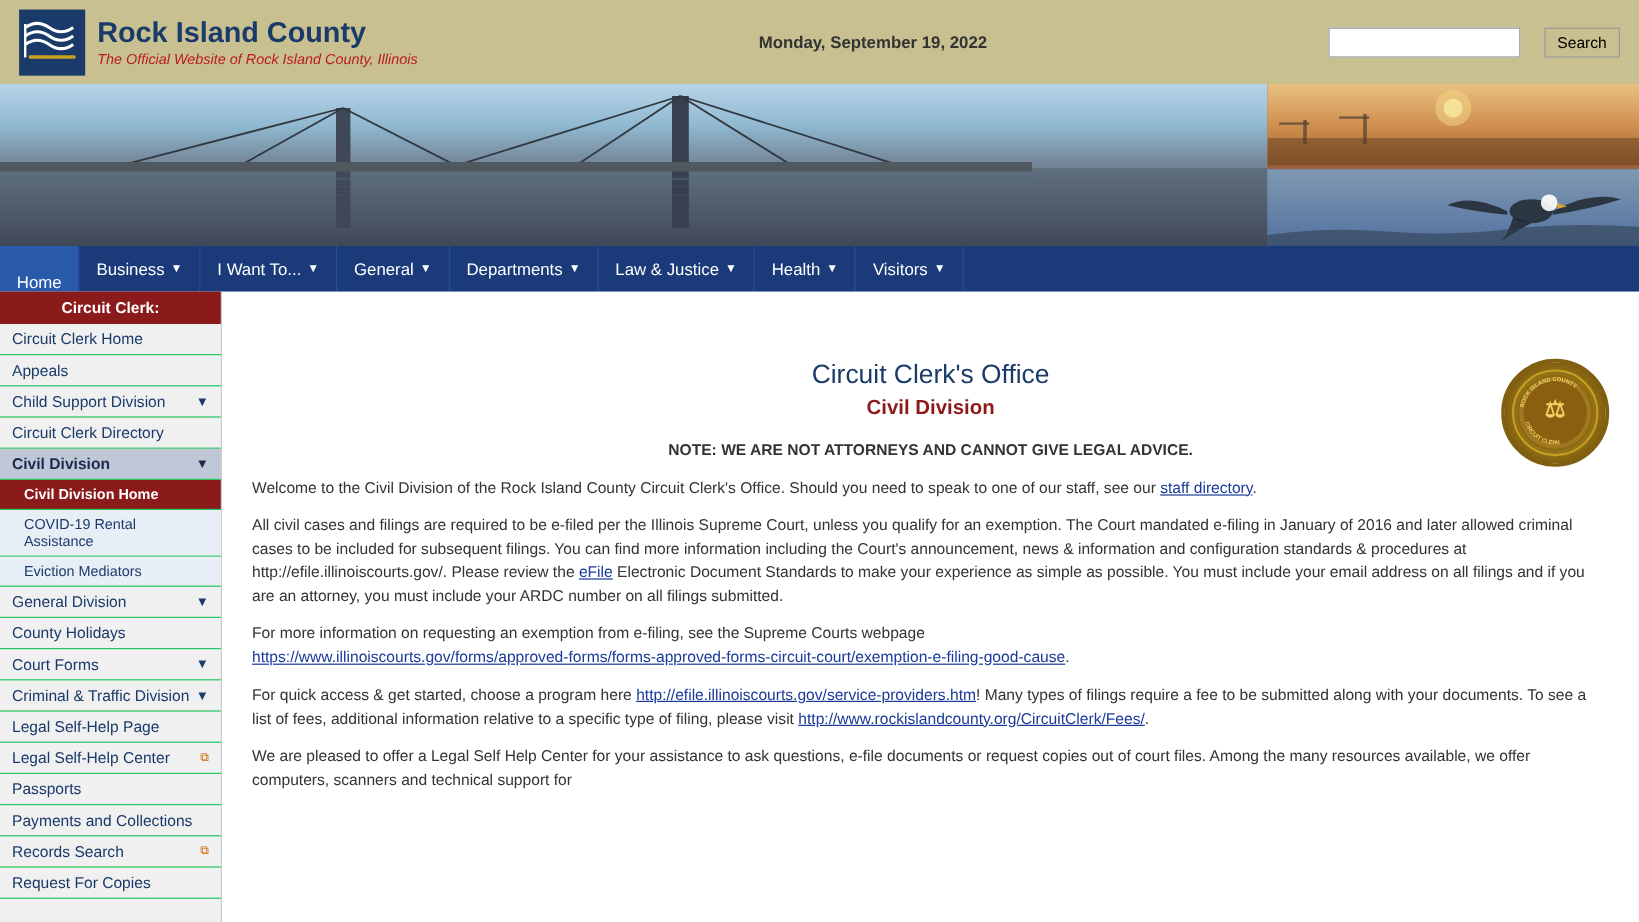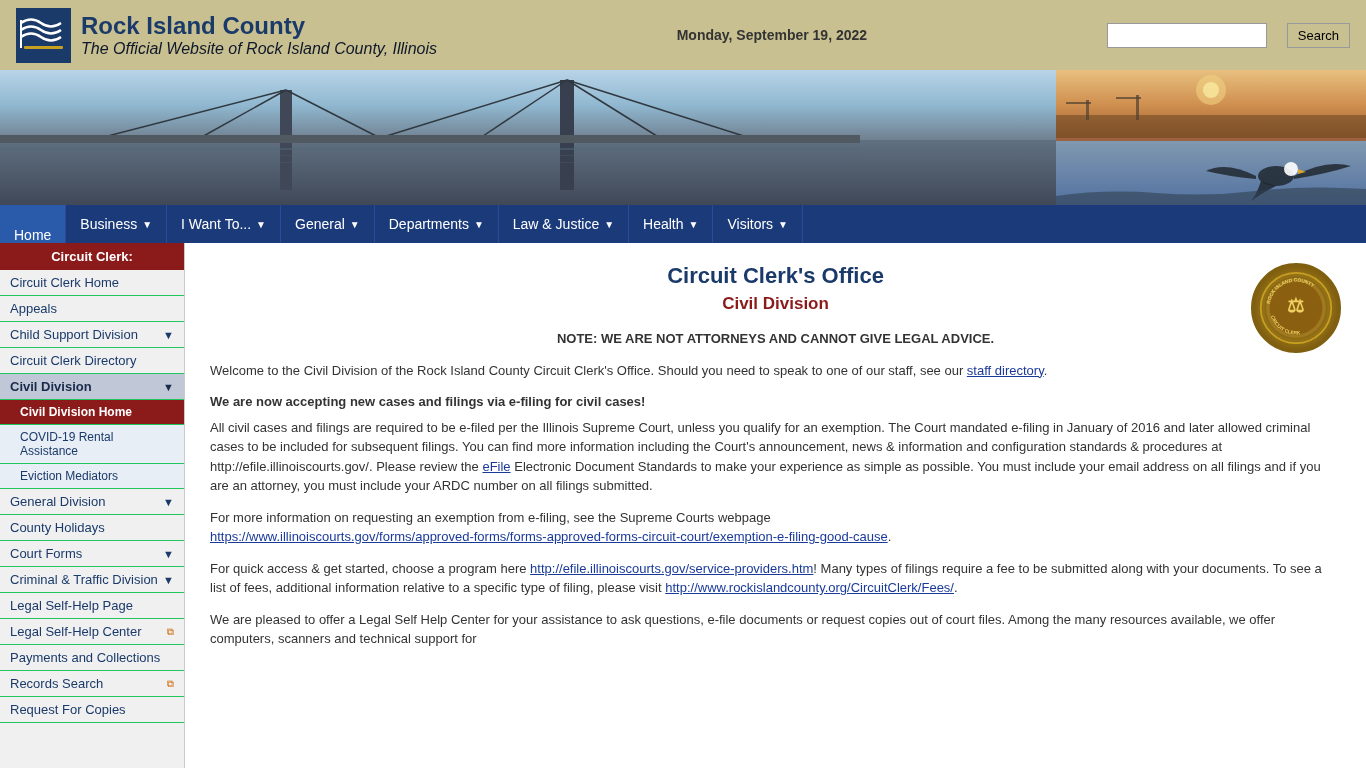--- a/index.html
+++ b/index.html
@@ -18,21 +18,21 @@
     #logo-img {
       width: 55px; height: 55px;
       background: #1a3a6a;
       display: flex; align-items: center; justify-content: center;
       color: white; font-size: 10px;
       position: relative;
       overflow: hidden;
     }
     #logo-img svg { width: 55px; height: 55px; }
     #logo-text h1 { font-size: 24px; color: #1a3a6a; font-weight: bold; }
-    #logo-text p { font-size: 16px; color: #0f172a; font-style: italic; }
+    #logo-text p { font-size: 12px; color: #b91c1c; font-style: italic; }
     #header-center { text-align: center; font-size: 14px; color: #333; font-weight: bold; }
     #search-area { display: flex; align-items: center; gap: 20px; }
     #search-area input {
       border: 1px solid #999;
       padding: 4px 6px;
       width: 160px;
       font-size: 13px;
     }
     #search-area button {
       background: #c8c090;
@@ -116,21 +116,21 @@
     .sidebar-ext { font-size: 10px; color: #cc6600; margin-left: 3px; }
 
     
     #content {
       flex: 1;
       padding: 20px 25px;
       background: white;
       min-height: 600px;
     }
     #content-header { text-align: center; margin-bottom: 15px; position: relative; }
-    #content-header h1 { font-size: 22px; color: #1a3a6a; font-weight: bold; }
+    #content-header h1 { font-size: 22px; color: #1a3a6a; font-weight: normal; margin-top: 36px; }
     #content-header h2 { font-size: 17px; color: #8b1a1a; font-weight: bold; margin-top: 5px; }
     #seal {
       position: absolute;
       right: 0;
       top: 0;
       width: 90px;
       height: 90px;
       border-radius: 50%;
       background: radial-gradient(circle, #c8a840 0%, #a88020 40%, #806010 70%, #604800 100%);
       border: 3px solid #806010;
@@ -351,20 +351,23 @@
       <span class="sidebar-arrow">▼</span>
     </div>
     <div class="sidebar-item">
       <span>Legal Self-Help Page</span>
     </div>
     <div class="sidebar-item">
       <span>Legal Self-Help Center</span>
       <span class="sidebar-ext">⧉</span>
     </div>
     <div class="sidebar-item">
+      <span>Passports</span>
+    </div>
+    <div class="sidebar-item">
       <span>Payments and Collections</span>
     </div>
     <div class="sidebar-item">
       <span>Records Search</span>
       <span class="sidebar-ext">⧉</span>
     </div>
     <div class="sidebar-item">
       <span>Request For Copies</span>
     </div>
 
@@ -394,21 +397,20 @@
         </svg>
       </div>
     </div>
 
     <p class="note-bold">NOTE:   WE ARE NOT ATTORNEYS AND CANNOT GIVE LEGAL ADVICE.</p>
 
     <p>
       Welcome to the Civil Division of the Rock Island County Circuit Clerk's Office. Should you need to speak to one of our staff, see our <a href="#">staff directory</a>.
     </p>
 
-    <p class="bold-para">We are now accepting new cases and filings via e-filing for civil cases!</p>
 
     <p>
       All civil cases and filings are required to be e-filed per the Illinois Supreme Court, unless you qualify for an exemption. The Court mandated e-filing in January of 2016 and later allowed criminal cases to be included for subsequent filings. You can find more information including the Court's announcement, news &amp; information and configuration standards &amp; procedures at http://efile.illinoiscourts.gov/. Please review the <a href="#">eFile</a> Electronic Document Standards to make your experience as simple as possible. You must include your email address on all filings and if you are an attorney, you must include your ARDC number on all filings submitted.
     </p>
 
     <p>
       For more information on requesting an exemption from e-filing, see the Supreme Courts webpage<br>
       <a href="#">https://www.illinoiscourts.gov/forms/approved-forms/forms-approved-forms-circuit-court/exemption-e-filing-good-cause</a>.
     </p>
 

